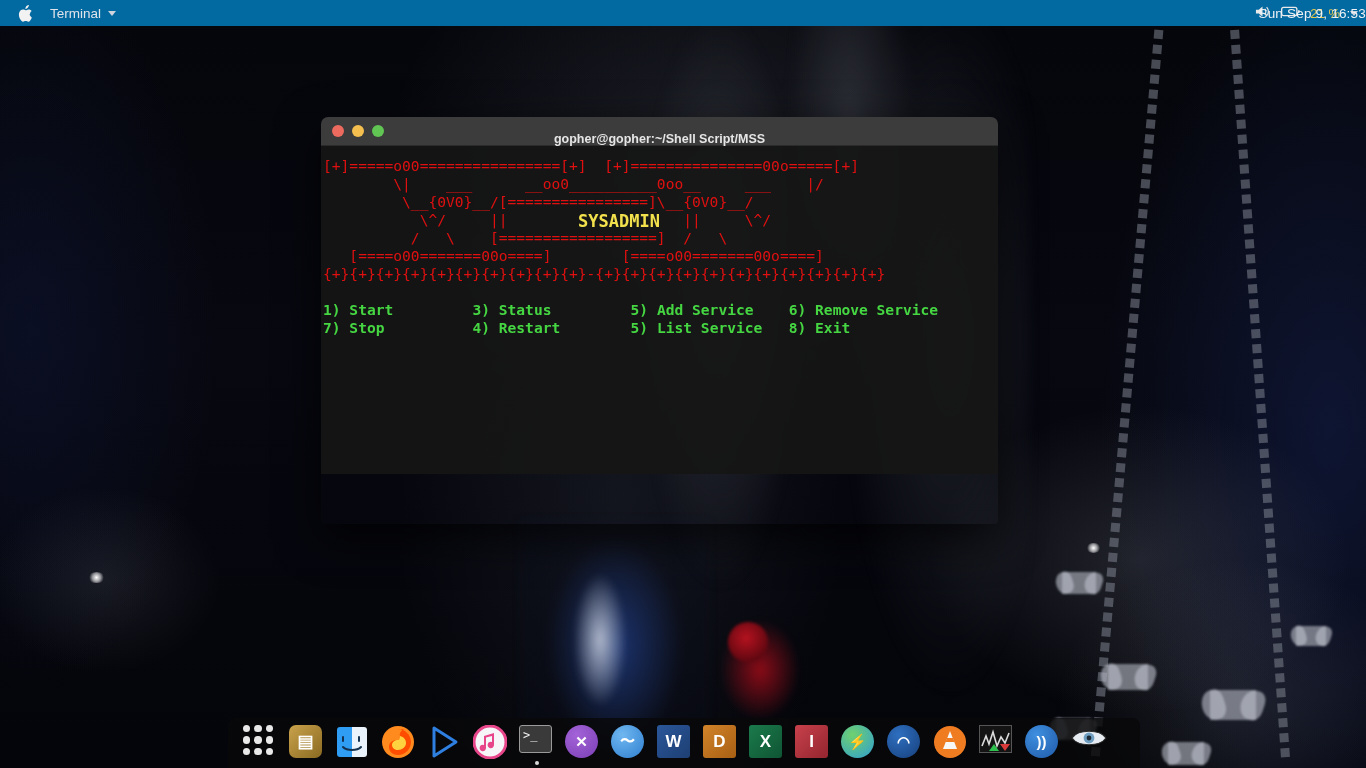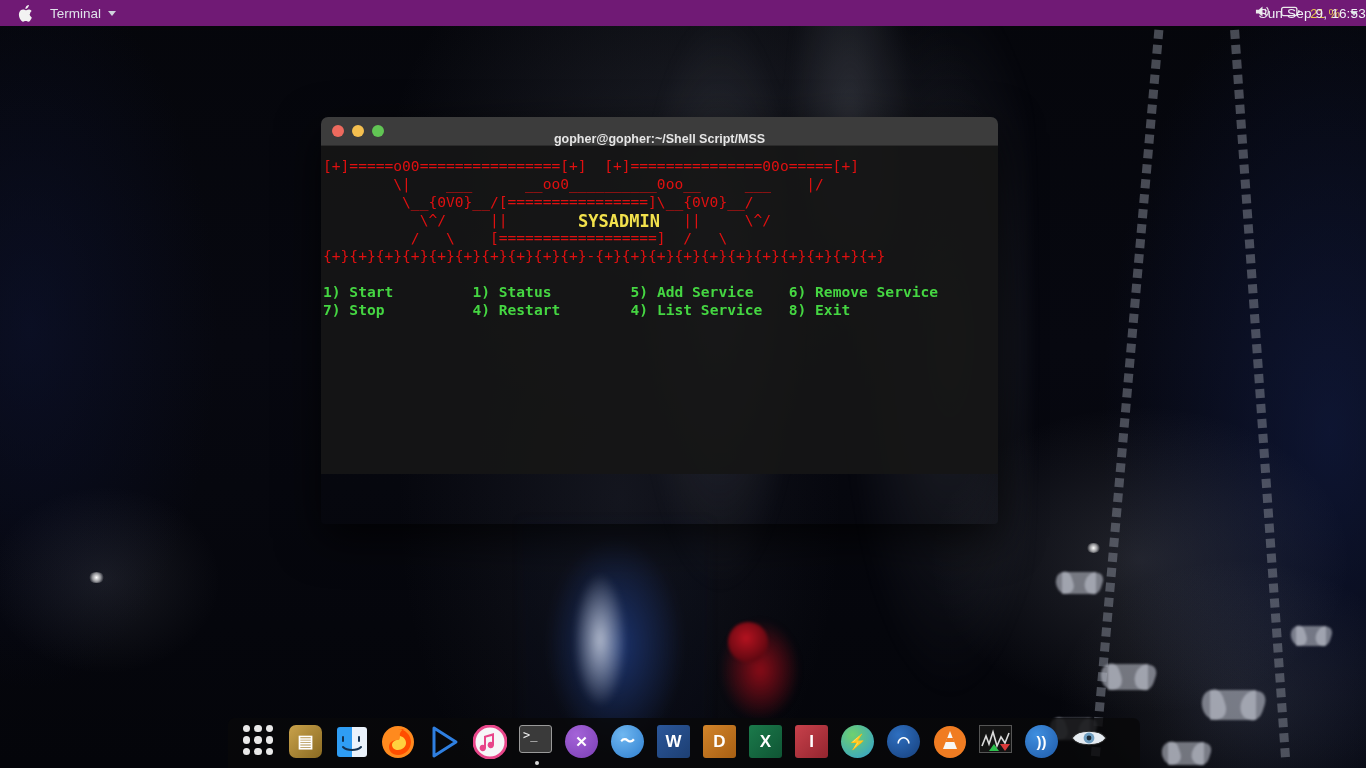--- a/index.html
+++ b/index.html
@@ -70,21 +70,21 @@
   .bf::before { left:-18%; transform:rotate(-18deg); }
   .bf::after  { right:-18%; transform:rotate(18deg); }
   .glowdot {
     position:absolute; border-radius:50%;
     background:radial-gradient(circle, #ffffff 0%, rgba(255,255,255,0.55) 40%, rgba(255,255,255,0) 72%);
   }
 
   
   #menubar {
     position:absolute; top:0; left:0; width:1366px; height:26px;
-    background:#701a75;
+    background:#0369a1;
     display:flex; align-items:center;
     color:#e8e8e8; font-size:13px;
     z-index:40;
   }
   .mb-left { display:flex; align-items:center; gap:0px; padding-left:10px; }
   .mb-apple {
     width:30px; height:26px; display:flex; align-items:center; justify-content:center;
     color:#f2f2f2; font-size:15px; line-height:1;
   }
   .mb-appname {
@@ -254,26 +254,27 @@
   <div id="termbody">
 
     <pre class="term art-red">[+]=====o00================[+]  [+]===============00o=====[+]</pre>
     <pre class="term art-red">        \|    ___      __oo0__________0oo__     ___    |/</pre>
     <pre class="term art-red">         \__{0V0}__/[================]\__{0V0}__/</pre>
     <div class="art-line">
       <pre class="term art-red">           \^/     ||                    ||     \^/</pre>
       <span class="overlay-word" style="left:257px; top:0;">SYSADMIN</span>
     </div>
     <pre class="term art-red">          /   \    [==================]  /   \</pre>
+    <pre class="term art-red">   [====o00=======00o====]        [====o00=======00o====]</pre>
     <pre class="term art-red">{+}{+}{+}{+}{+}{+}{+}{+}{+}{+}-{+}{+}{+}{+}{+}{+}{+}{+}{+}{+}{+}</pre>
 
     <div style="height:18px;"></div>
 
-    <pre class="term menu-green"><span>1) Start</span>         <span>1) Status</span>         <span>5) Add Service</span>    <span>6) Remove Service</span></pre>
-    <pre class="term menu-green"><span>7) Stop</span>          <span>4) Restart</span>        <span>4) List Service</span>   <span>8) Exit</span></pre>
+    <pre class="term menu-green"><span>1) Start</span>         <span>3) Status</span>         <span>5) Add Service</span>    <span>6) Remove Service</span></pre>
+    <pre class="term menu-green"><span>7) Stop</span>          <span>4) Restart</span>        <span>5) List Service</span>   <span>8) Exit</span></pre>
   </div>
 </div>
 
 <div id="dock">
     <div class="dock-item" title="Show Applications">
       <div class="dock-ico">
         <div class="grid9">
           <i></i>
           <i></i>
           <i></i>

